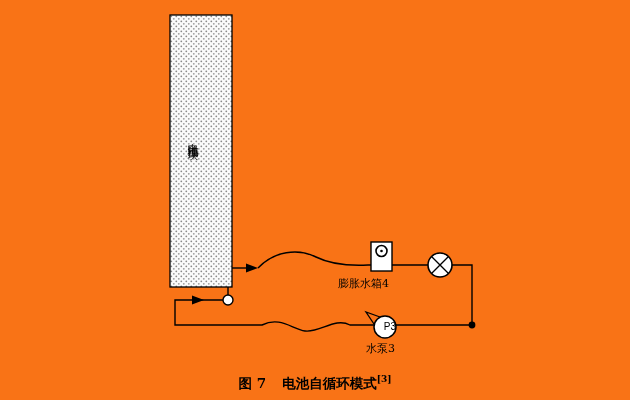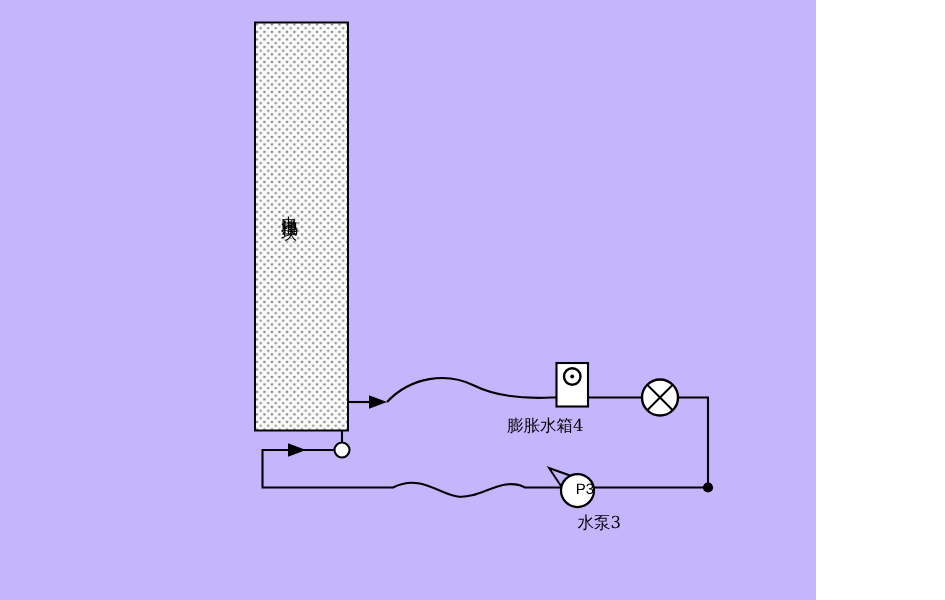--- a/index.html
+++ b/index.html
@@ -3,23 +3,23 @@
 <meta charset="utf-8">
 <style>
   html, body {
     margin: 0;
     padding: 0;
     background: #ffffff;
     font-family: "Liberation Sans", sans-serif;
   }
   .canvas {
     position: relative;
-    width: 544px;
+    width: 630px;
     height: 400px;
-    background: #c4b5fd;
+    background: #f97316;
     overflow: hidden;
   }
   .diagram-svg {
     position: absolute;
     left: 0;
     top: 0;
   }
   .label {
     position: absolute;
     color: #000;
@@ -44,21 +44,20 @@
     top: 321px;
     width: 22px;
     text-align: right;
     font-size: 10px;
     font-family: "Liberation Sans", sans-serif;
   }
   .pump-label {
     left: 366px;
     top: 341px;
     font-size: 11px;
-    margin-left: 19px;
   }
   .caption {
     position: absolute;
     left: 0;
     top: 374px;
     width: 100%;
     text-align: center;
     font-size: 13.5px;
     font-weight: bold;
     color: #000;
@@ -120,14 +119,17 @@
   </svg>
 
   <div class="label battery-label">电池模块</div>
 
   <div class="label tank-label">膨胀水箱4</div>
 
   <div class="label pump-symbol-label">P3</div>
 
   <div class="label pump-label">水泵3</div>
 
+  <div class="caption">
+    <span>图 7</span><span class="title">电池自循环模式</span><sup>[3]</sup>
+  </div>
 
 </div>
 
 </body></html>

